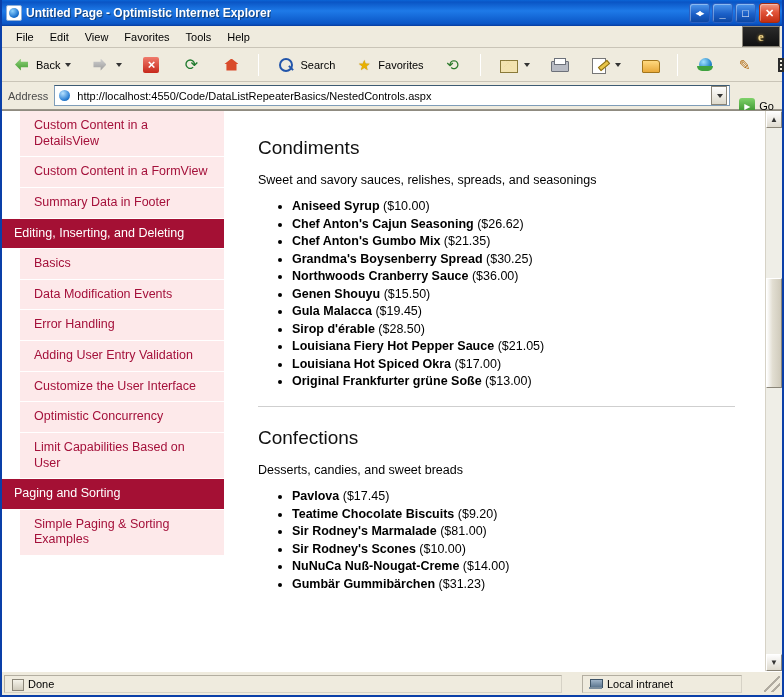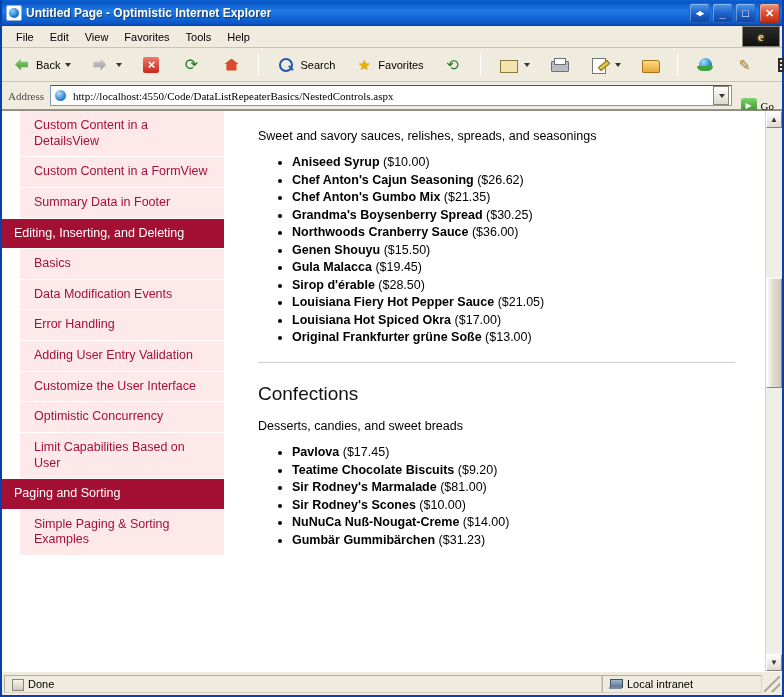--- a/index.html
+++ b/index.html
@@ -250,21 +250,20 @@
 
   
   .addressbar {
     height: 28px;
     background: #efebde;
     display: flex; align-items: center;
     padding: 0 4px 0 6px;
     border-bottom: 1px solid #9a958a;
     flex: none;
     gap: 4px;
-    font-family: Liberation Serif, serif;
   }
   .addr-label { font-size: 11px; color: #4a4a4a; margin-right: 2px; }
   .addr-input {
     flex: 1;
     height: 21px;
     background: #fff;
     border: 1px solid #7f9db9;
     border-top-color: #3c5a73;
     display: flex; align-items: center;
     padding: 0 2px;
@@ -423,20 +422,21 @@
 
   
   .statusbar {
     height: 24px;
     background: #efebde;
     border-top: 1px solid #fff;
     display: flex; align-items: center;
     flex: none;
     font-size: 11px;
     padding: 0 2px;
+    gap: 20px;
   }
   .sb-pane {
     height: 18px;
     display: flex; align-items: center;
     padding: 0 6px;
     border: 1px solid #d6d2c6;
     border-top-color: #b3aea1; border-left-color: #b3aea1;
   }
   .sb-pane.first { flex: 1; gap: 5px; }
   .sb-pane.zone { width: 160px; gap: 5px; }
@@ -588,20 +588,21 @@
           <div class="nav-link">Optimistic Concurrency</div>
           <div class="nav-link">Limit Capabilities Based on User</div>
           <div class="nav-section">Paging and Sorting</div>
           <div class="nav-link">Simple Paging &amp; Sorting Examples</div>
         </div>
       </div>
 
       <div class="main">
 
         <div>
+          <h2 class="cat-title">Condiments</h2>
           <div class="cat-desc">Sweet and savory sauces, relishes, spreads, and seasonings</div>
           <ul class="products">
             <li>
               <span class="pname">Aniseed Syrup</span>
               <span>($10.00)</span>
             </li>
             <li>
               <span class="pname">Chef Anton's Cajun Seasoning</span>
               <span>($26.62)</span>
             </li>

